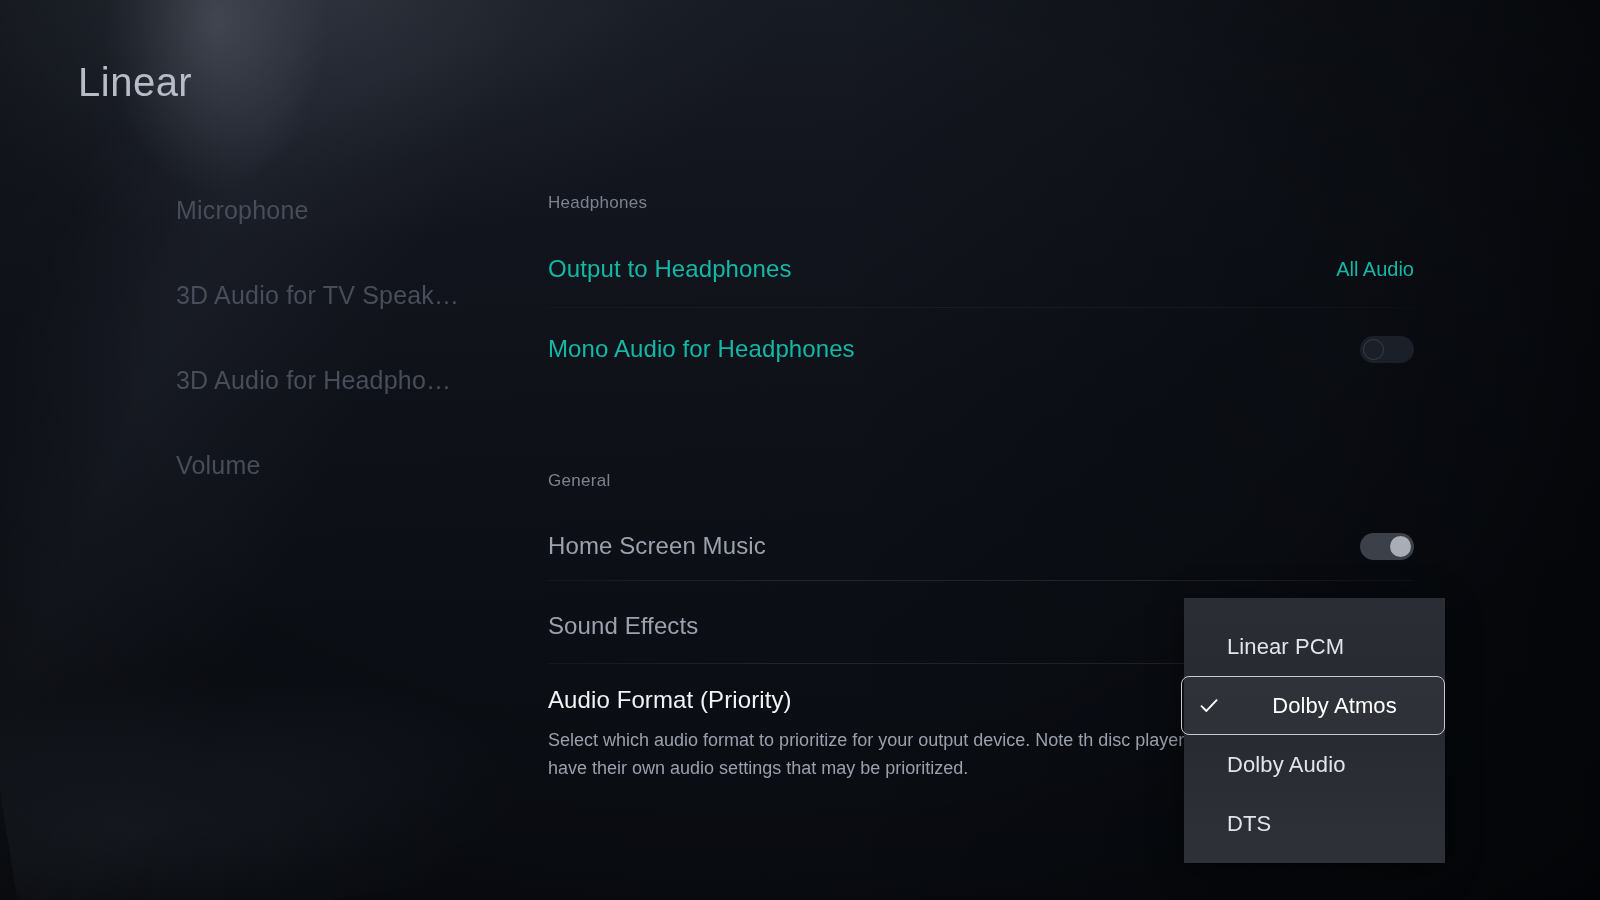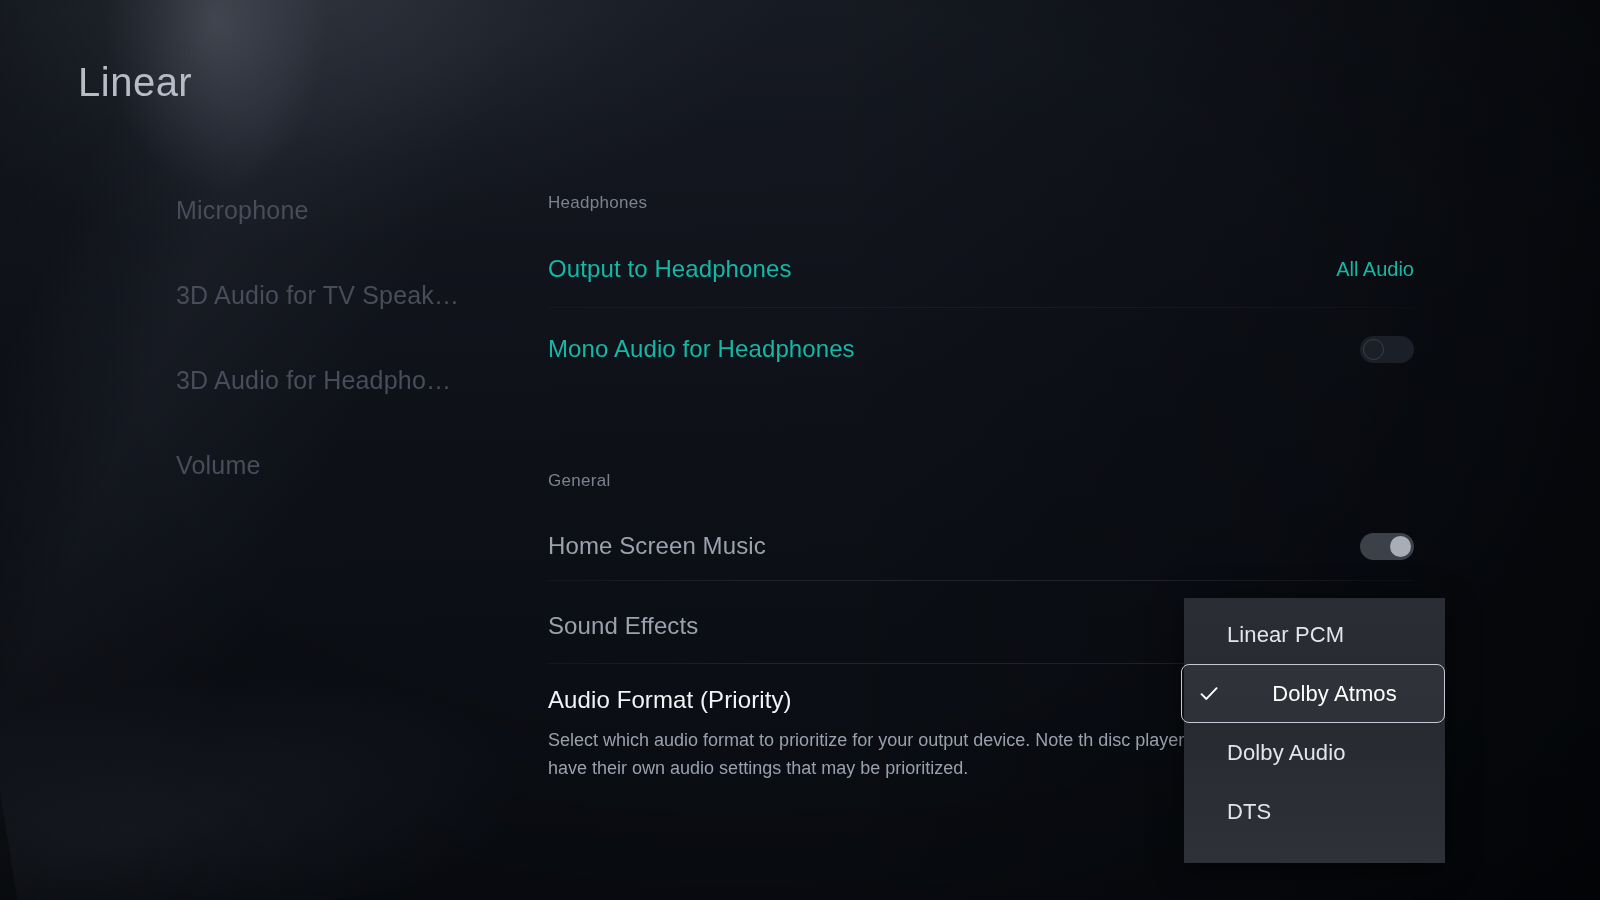--- a/index.html
+++ b/index.html
@@ -189,21 +189,21 @@
     width:680px;
   }
 
   
   #dropdown {
     position:absolute;
     left:1184px; top:598px;
     width:261px; height:265px;
     background:linear-gradient(180deg, #2a2d33 0%, #272a30 48%, #2e3137 100%);
     box-shadow:0 6px 26px rgba(0,0,0,0.55);
-    padding-top:7px;
+    padding-top:19px;
   }
   .dd-item {
     position:relative;
     height:59px;
     display:flex; align-items:center;
     padding-left:43px;
     font-size:22px; font-weight:300; letter-spacing:0.1px;
     color:#e3e5ea;
     white-space:nowrap;
   }

